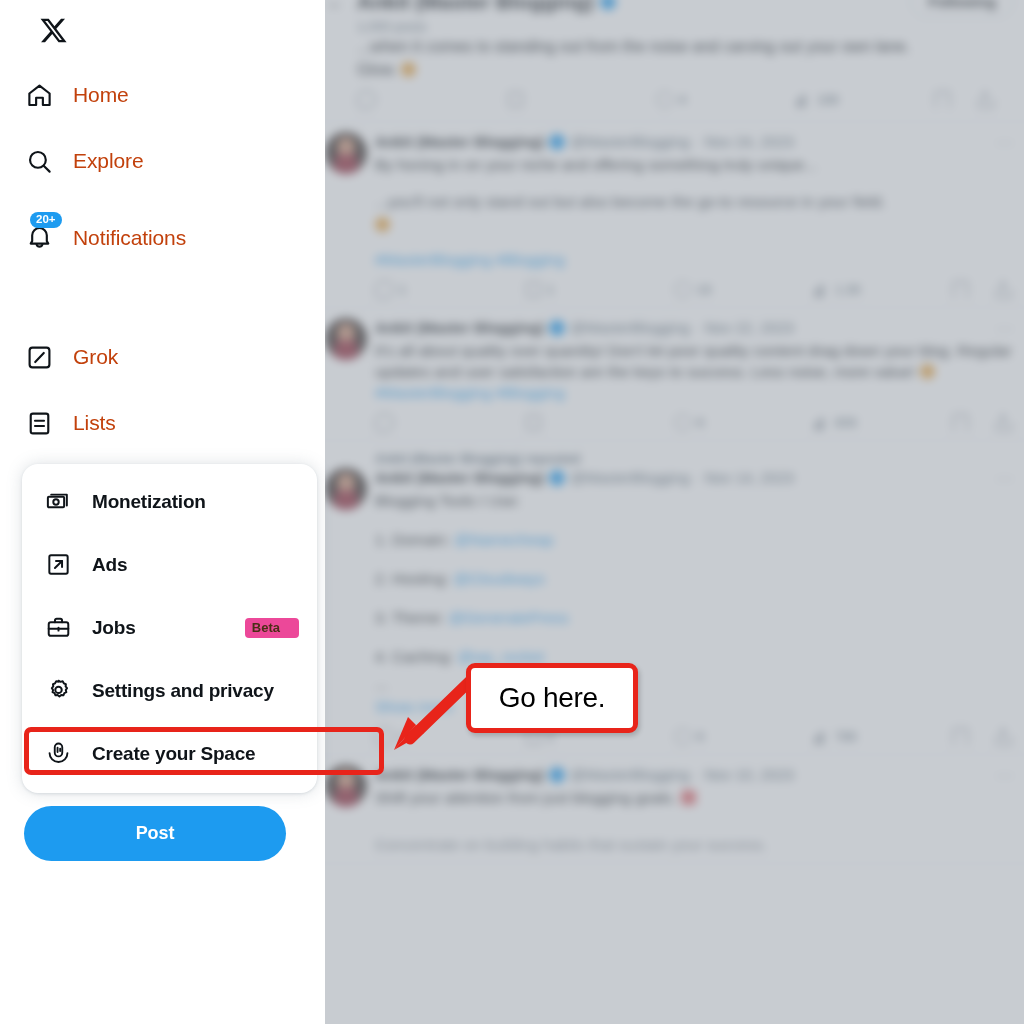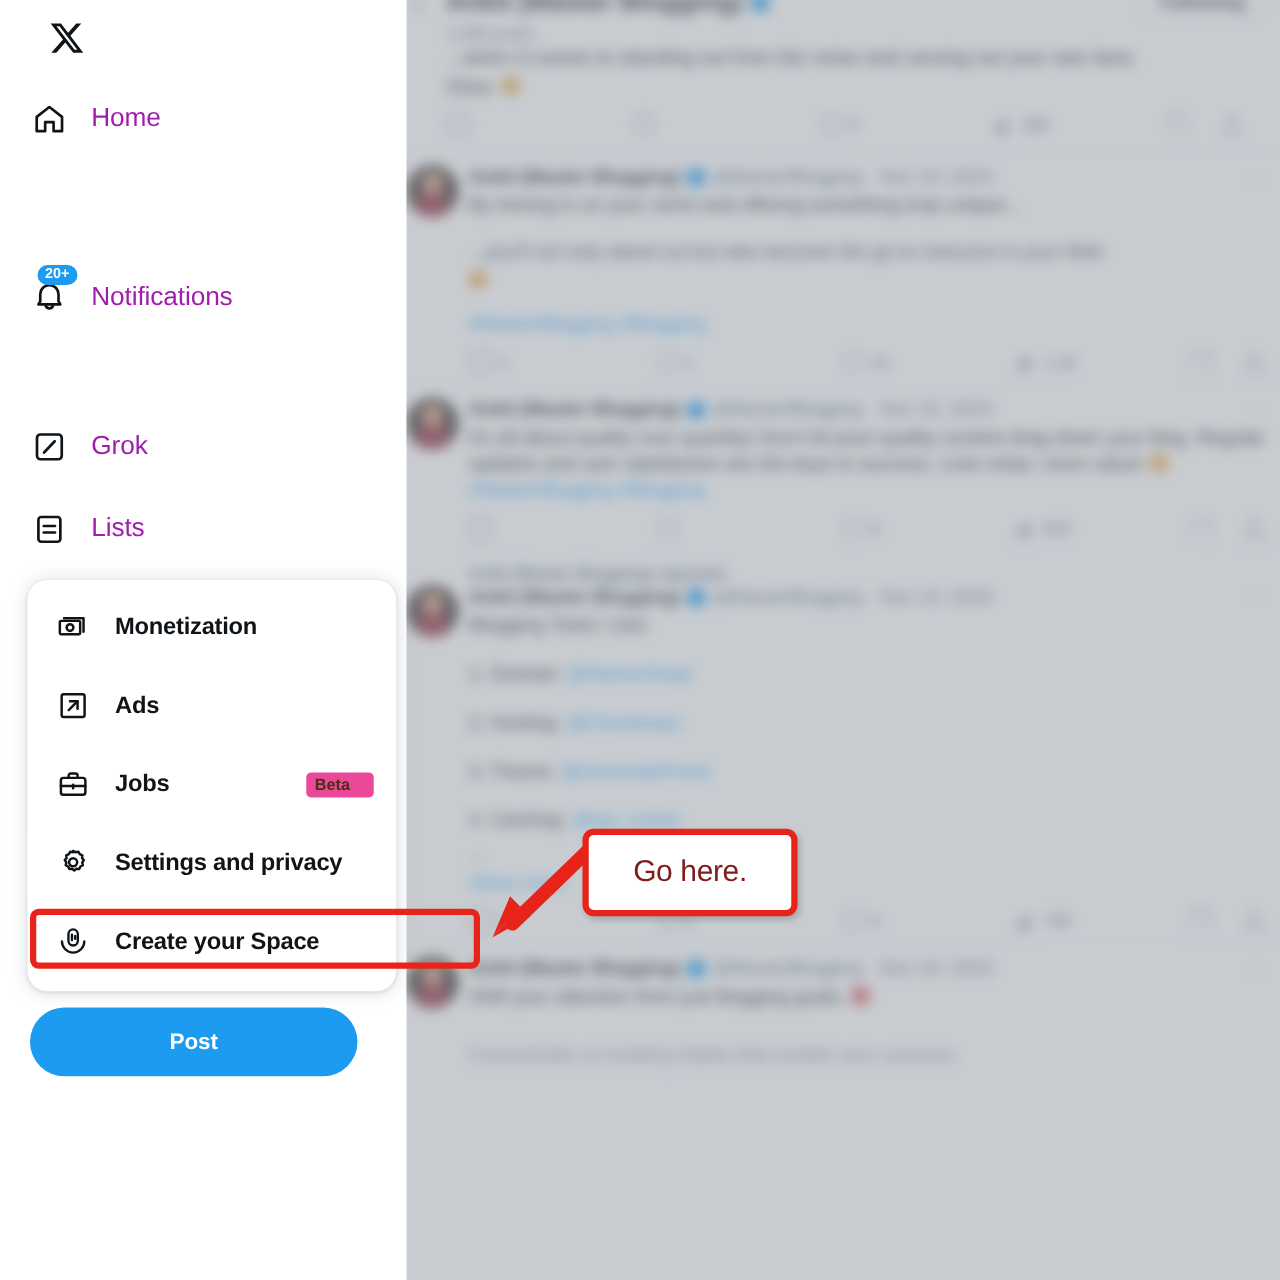--- a/index.html
+++ b/index.html
@@ -186,21 +186,21 @@
     gap: 19px;
     height: 50px;
   }
   .nav-icon {
     width: 30px; height: 30px;
     display: flex; align-items: center; justify-content: center;
     position: relative; flex: 0 0 auto;
   }
   .nav-label {
     font-size: 21px;
-    color: #a21caf;
+    color: #c2410c;
     font-weight: 400;
     letter-spacing: -0.1px;
     white-space: nowrap;
   }
   #notif-badge {
     position: absolute;
     left: 6px; top: -11px;
     background: #1d9bf0;
     color: #fff;
     font-size: 11.5px;
@@ -294,22 +294,22 @@
     width: 172px; height: 70px;
     background: #ffffff;
     border: 5px solid #e8241a;
     border-radius: 9px;
     display: flex; align-items: center; justify-content: center;
     box-sizing: border-box;
     z-index: 40;
     box-shadow: 2px 3px 5px rgba(0,0,0,0.18);
   }
   #callout span {
-    color: #7f1d1d;
-    font-size: 24px;
+    color: #000000;
+    font-size: 28px;
     font-weight: 400;
     letter-spacing: -0.3px;
     line-height: 1;
   }
   #arrow-svg {
     position: absolute;
     left: 380px; top: 655px;
     width: 130px; height: 120px;
     z-index: 35;
     overflow: visible;
@@ -545,20 +545,29 @@
 
     <div class="nav-item" style="top:70px;">
       <span class="nav-icon">
         <svg width="27" height="27" viewBox="0 0 24 24" fill="none" stroke="#0f1419" stroke-width="1.9" stroke-linejoin="round" stroke-linecap="round">
           <path d="M3 10.2 12 3.2l9 7v10.2h-6v-6.4H9v6.4H3z"></path>
         </svg>
       </span>
       <span class="nav-label">Home</span>
     </div>
 
+    <div class="nav-item" style="top:136px;">
+      <span class="nav-icon">
+        <svg width="27" height="27" viewBox="0 0 24 24" fill="none" stroke="#0f1419" stroke-width="1.9" stroke-linecap="round">
+          <circle cx="10.6" cy="10.6" r="7"></circle>
+          <line x1="15.7" y1="15.7" x2="21" y2="21"></line>
+        </svg>
+      </span>
+      <span class="nav-label">Explore</span>
+    </div>
 
     <div class="nav-item" style="top:201px;margin-top:12px;">
       <span class="nav-icon">
         <svg width="27" height="27" viewBox="0 0 24 24" fill="none" stroke="#0f1419" stroke-width="1.9" stroke-linejoin="round" stroke-linecap="round">
           <path d="M5.5 9.2a6.5 6.5 0 0 1 13 0v5.1l1.3 2.2H4.2l1.3-2.2z"></path>
           <path d="M9.4 17.3a2.7 2.7 0 0 0 5.2 0"></path>
         </svg>
         <span id="notif-badge">20+</span>
       </span>
       <span class="nav-label">Notifications</span>

